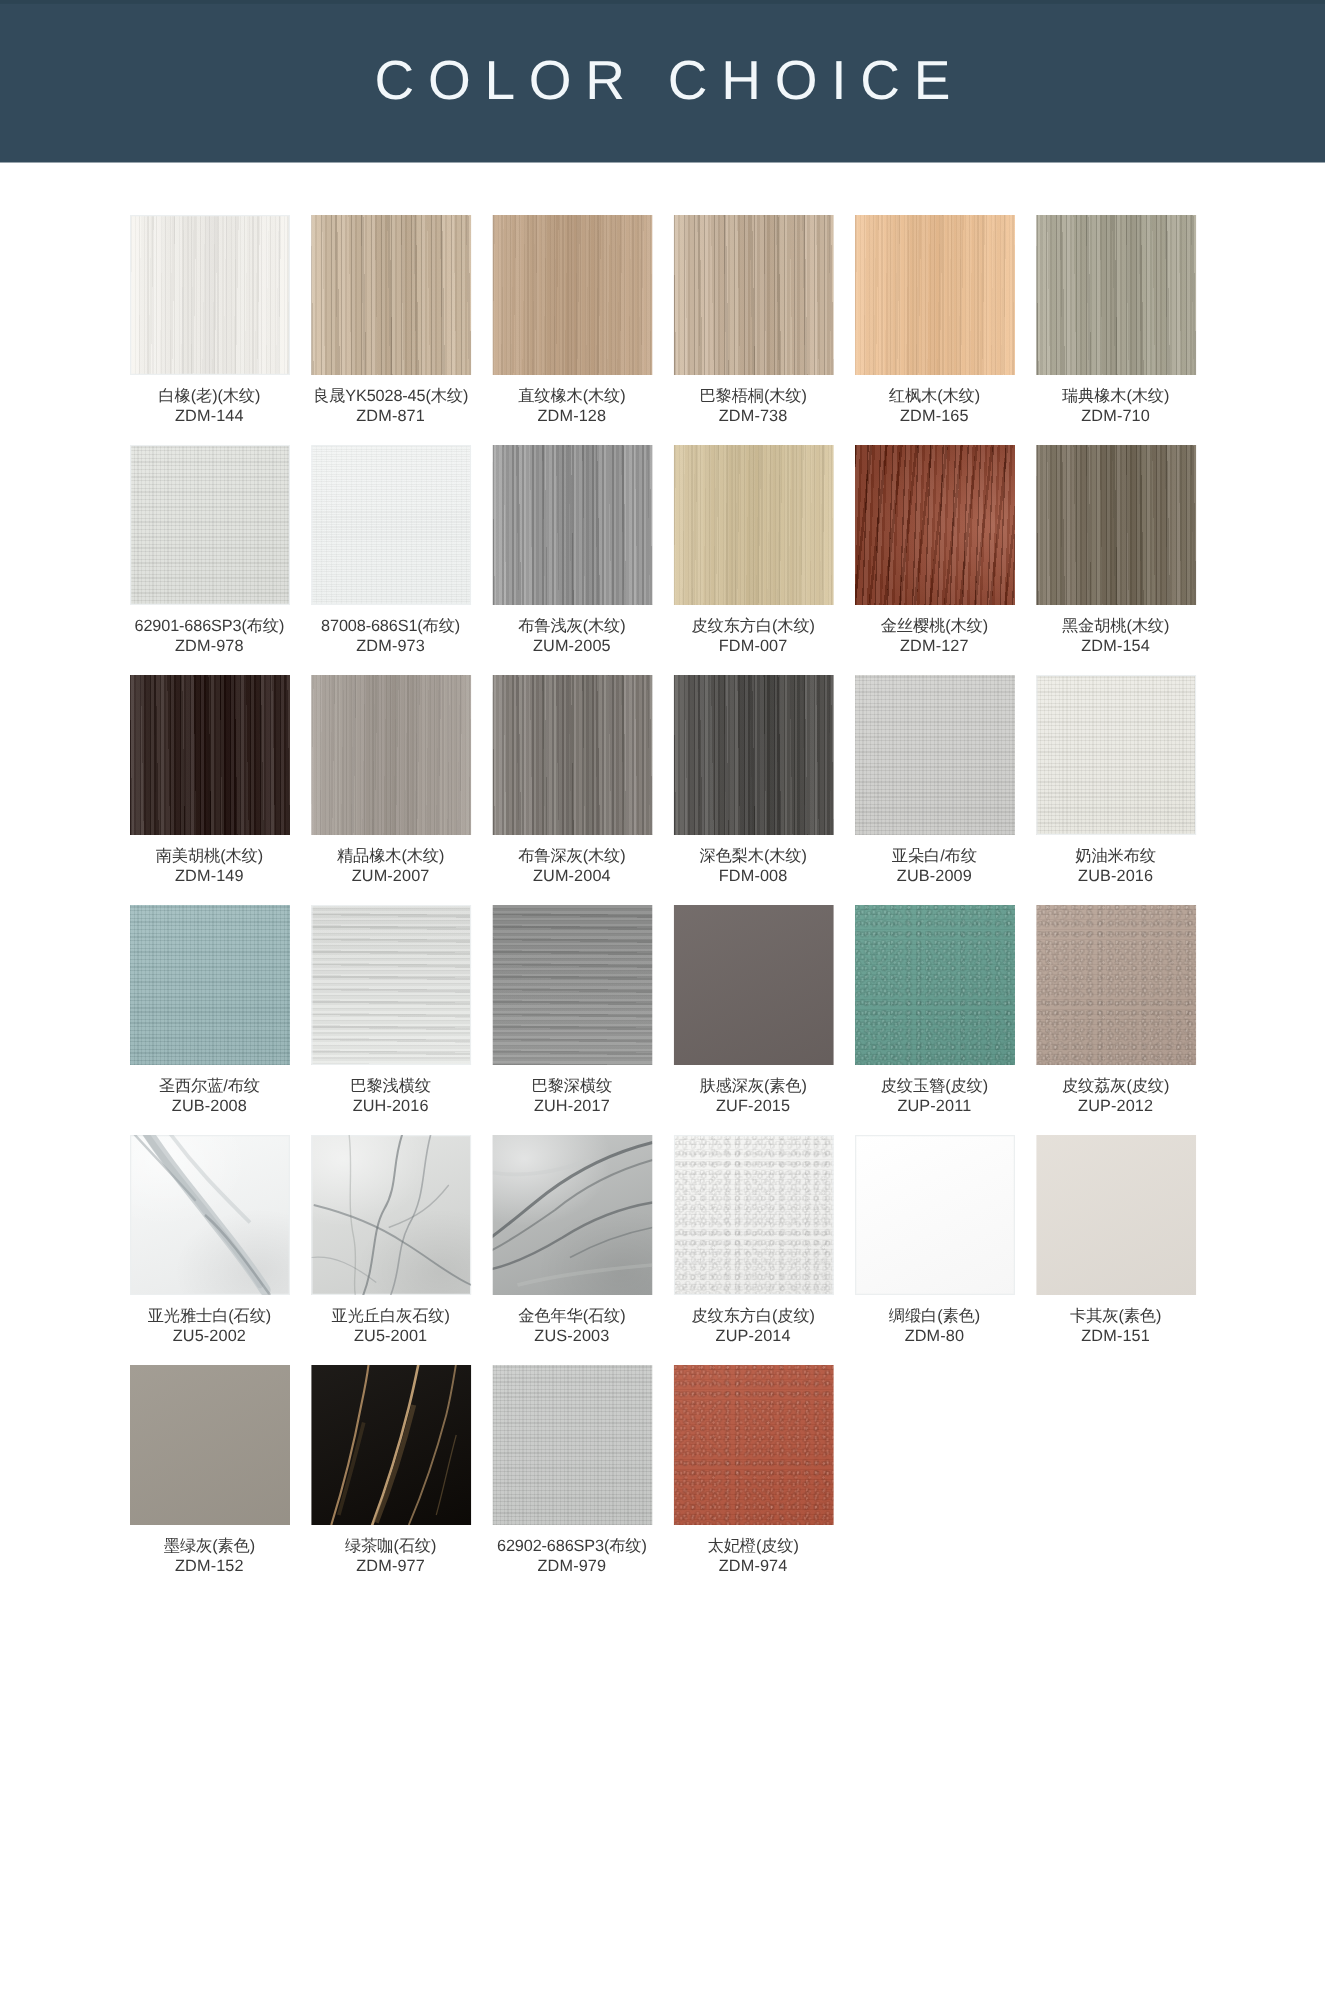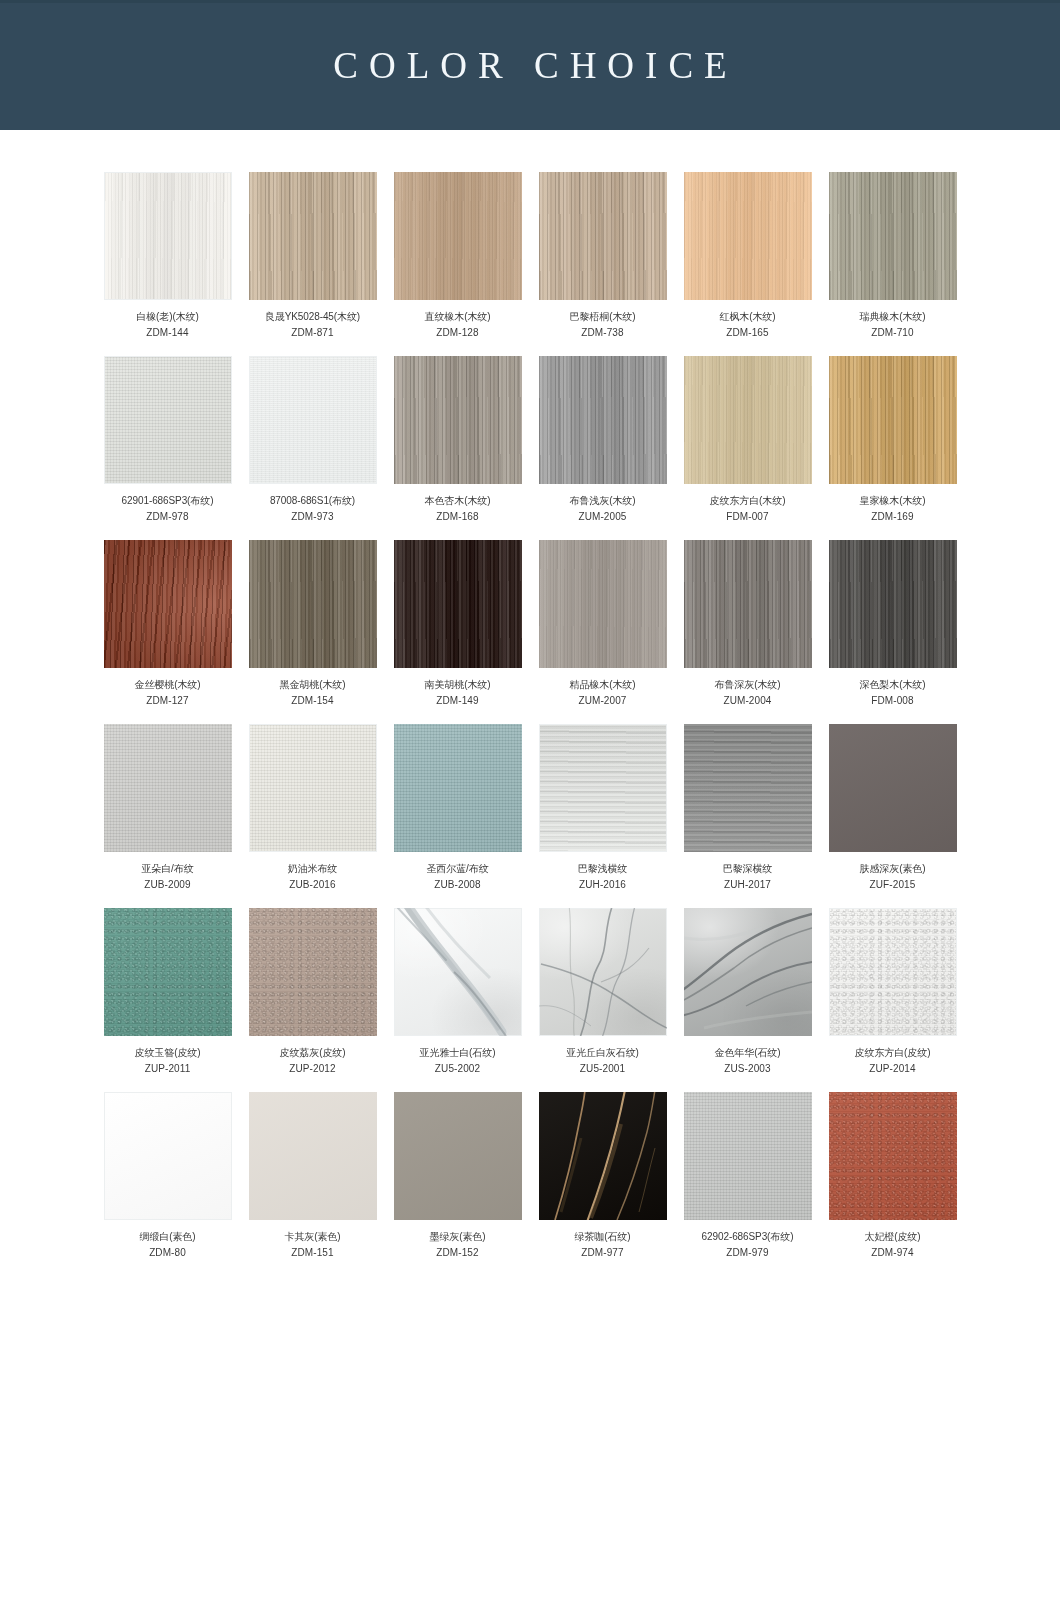--- a/index.html
+++ b/index.html
@@ -17,26 +17,26 @@
     background:#334a5b;
     display:flex;align-items:center;justify-content:center;
     position:relative;
   }
   .header:before{
     content:"";position:absolute;left:0;top:0;right:0;height:3px;
     background:#2d4453;
   }
   .header-title{
     color:#f2f7fa;
-    font-size:37px;
+    font-size:44px;
     font-weight:300;
     letter-spacing:11px;
     line-height:1;
     padding-left:11px;
-    font-family:Liberation Serif, serif;
+    font-family:Liberation Sans, sans-serif;
   }
 
   
   .grid{
     padding:42px 0 30px 0;
     display:grid;
     grid-template-columns:repeat(6,128px);
     column-gap:17px;
     row-gap:16px;
     justify-content:center;
@@ -50,21 +50,21 @@
   }
   .sw{
     position:absolute;inset:0;
     background-color:#ddd;
   }
   .sw.bordered{box-shadow:inset 0 0 0 1px #eceff0;}
   .caption{
     margin-top:9px;
     text-align:center;
     color:#3a3a3a;
-    font-size:10px;
+    font-size:13px;
     line-height:15.5px;
     letter-spacing:-0.1px;
     white-space:nowrap;
   }
   .caption .code{display:block;letter-spacing:0.1px;}
 
   
 
   
   .tx-woodv{
@@ -229,41 +229,29 @@
         <div class="caption"><span>62901-686SP3(布纹)</span><span class="code">ZDM-978</span></div>
       </div>
       <div class="cell">
         <div class="sw-wrap">
           <div class="sw tx-fabric-fine bordered" style="background-color: rgb(240, 243, 242);"></div>
         </div>
         <div class="caption"><span>87008-686S1(布纹)</span><span class="code">ZDM-973</span></div>
       </div>
       <div class="cell">
         <div class="sw-wrap">
-          <div class="sw tx-woodv-strong" style="background-color: rgb(165, 156, 144);"></div>
-        </div>
-        <div class="caption"><span>本色杏木(木纹)</span><span class="code">ZDM-168</span></div>
-      </div>
-      <div class="cell">
-        <div class="sw-wrap">
           <div class="sw tx-woodv-strong" style="background-color: rgb(154, 154, 154);"></div>
         </div>
         <div class="caption"><span>布鲁浅灰(木纹)</span><span class="code">ZUM-2005</span></div>
       </div>
       <div class="cell">
         <div class="sw-wrap">
           <div class="sw tx-woodv" style="background-color: rgb(214, 196, 156);"></div>
         </div>
         <div class="caption"><span>皮纹东方白(木纹)</span><span class="code">FDM-007</span></div>
-      </div>
-      <div class="cell">
-        <div class="sw-wrap">
-          <div class="sw tx-woodv-strong" style="background-color: rgb(213, 169, 98);"></div>
-        </div>
-        <div class="caption"><span>皇家橡木(木纹)</span><span class="code">ZDM-169</span></div>
       </div>
       <div class="cell">
         <div class="sw-wrap">
           <div class="sw tx-cathedral" style="background-color: rgb(141, 49, 23);"></div>
         </div>
         <div class="caption"><span>金丝樱桃(木纹)</span><span class="code">ZDM-127</span></div>
       </div>
       <div class="cell">
         <div class="sw-wrap">
           <div class="sw tx-woodv-strong" style="background-color: rgb(111, 100, 81);"></div>

